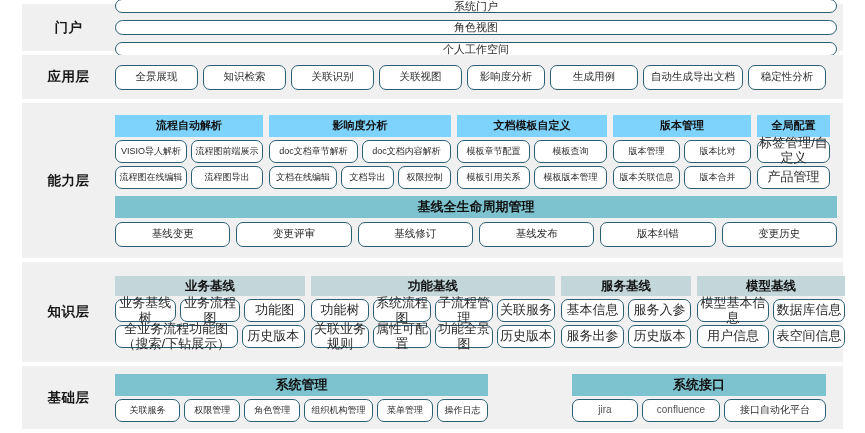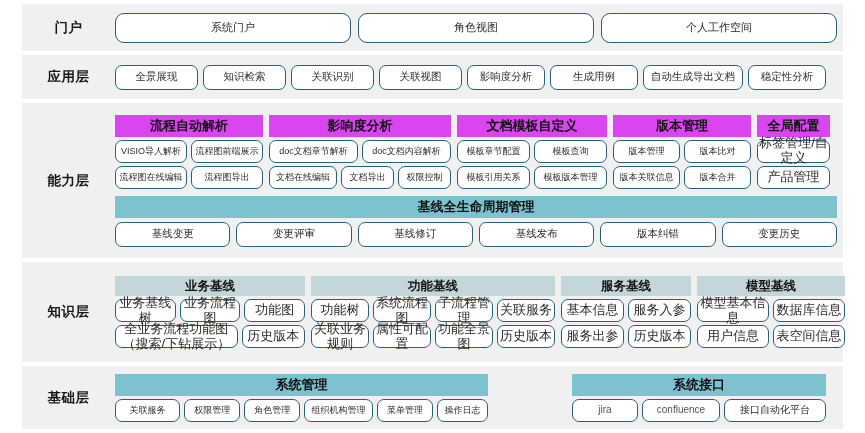--- a/index.html
+++ b/index.html
@@ -57,29 +57,29 @@
   .pill.sm{height:23px;font-size:9px;padding:0 2px;}
   .pill.xs{height:23px;font-size:13px;padding:0 1px;}
 
   
   .ghead{
     color:#111;
     font-weight:bold;
     display:flex;align-items:center;justify-content:center;
     text-align:center;box-sizing:border-box;
   }
-  .ghead.cyan{background:#d946ef;font-size:13px;height:22px;}
+  .ghead.cyan{background:#7dd3fc;font-size:11px;height:22px;}
   .ghead.grey{background:#c3d6da;font-size:12.5px;height:20px;}
   .ghead.teal{background:#7cc3cf;font-size:13px;height:22px;}
 
   .row{display:flex;gap:4px;border-radius:9px;}
 
   
   #band-portal{top:4px;height:47px;}
-  #band-portal .band-body{flex-direction:row;gap:7px;}
+  #band-portal .band-body{flex-direction:column;gap:7px;}
   #band-portal .pill{flex:1 1 0;}
 
   
   #band-app{top:55px;height:44px;}
   #band-app .band-body{flex-direction:row;gap:5px;}
 
   
   #band-cap{top:103px;height:155px;}
   #band-cap .band-body{gap:4px;}
   .cap-groups{display:flex;gap:6px;align-items:flex-start;}

